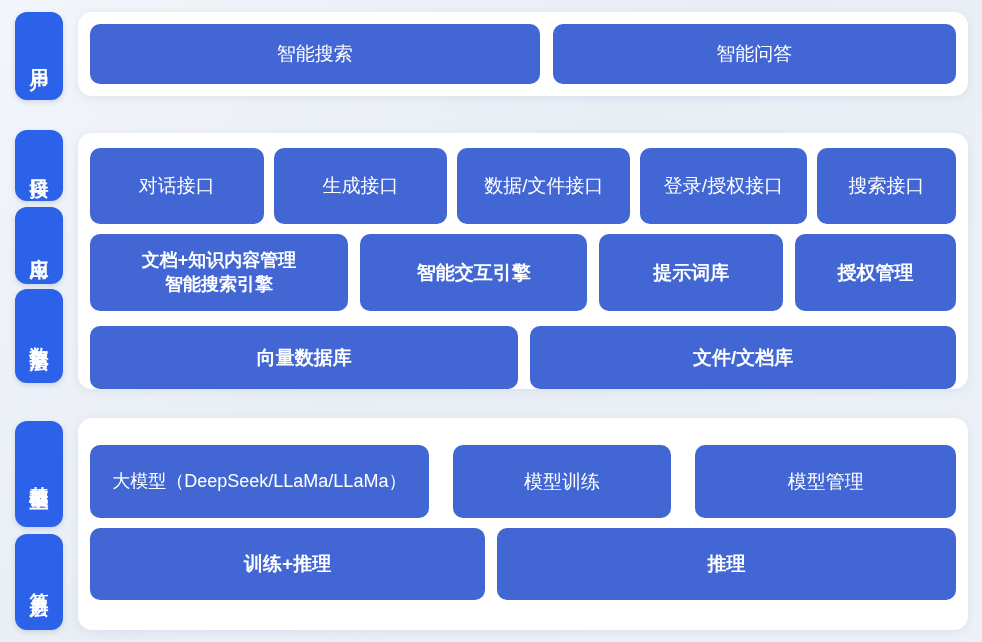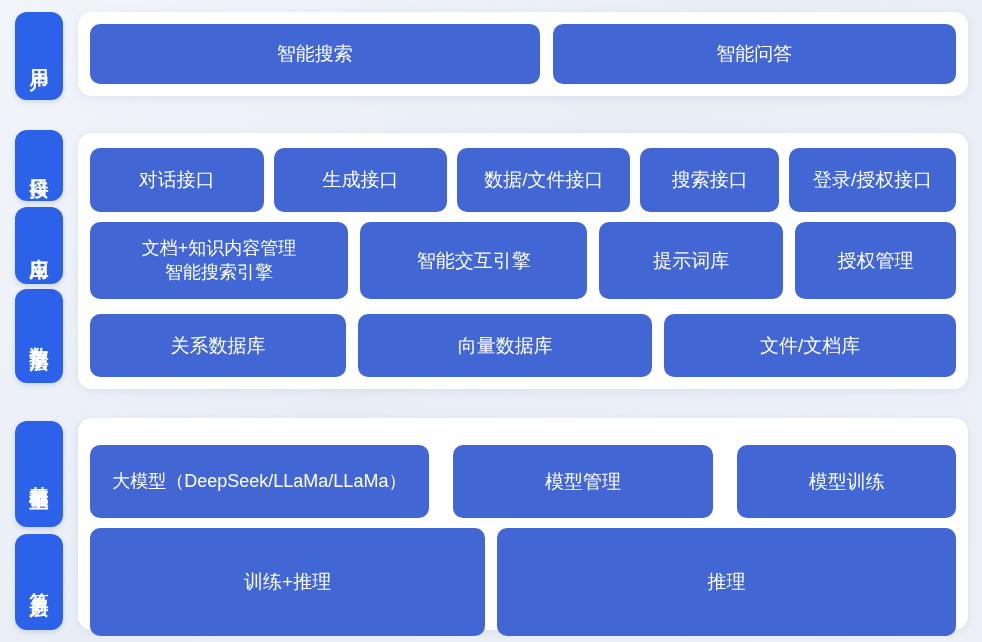--- a/index.html
+++ b/index.html
@@ -39,21 +39,21 @@
     background:var(--node,#4267d4);
     color:#fff;
     border-radius:10px;
     display:flex;flex-direction:column;align-items:center;justify-content:center;
     font-size:19px;text-align:center;line-height:1.32;
     white-space:nowrap;overflow:hidden;
   }
   .btn span{display:block;}
   .btn.small{font-size:18px;}
 
-  .g10{gap:10px;} .g12{gap:12px;} .g24{gap:24px;} .g13{gap:13px;}
+  .g10{gap:10px;} .g12{gap:12px;font-weight:bold;} .g24{gap:24px;} .g13{gap:13px;}
 </style>
 </head>
 <body>
 
 <div class="canvas">
 
   <div class="tab" style="top:12px;height:88px">用户</div>
 
   <div class="panel" style="top:12px;height:84px">
     <div class="row g13" style="margin-top:12px;height:60px">
@@ -61,57 +61,56 @@
       <div class="btn" style="flex:245">智能问答</div>
     </div>
   </div>
 
   <div class="tab" style="top:130px;height:71px">接口</div>
   <div class="tab" style="top:207px;height:77px">应用</div>
   <div class="tab" style="top:289px;height:94px">数据层</div>
 
   <div class="panel" style="top:133px;height:256px">
 
-    <div class="row g10" style="margin-top:15px;height:64px">
+    <div class="row g10" style="margin-top:15px;height:76px">
       <div class="btn" style="flex:171">对话接口</div>
       <div class="btn" style="flex:171">生成接口</div>
       <div class="btn" style="flex:170">数据/文件接口</div>
+      <div class="btn" style="flex:164">登录/授权接口</div>
       <div class="btn" style="flex:137">搜索接口</div>
-      <div class="btn" style="flex:164">登录/授权接口</div>
     </div>
 
     <div class="row g12" style="margin-top:10px;height:77px">
       <div class="btn small" style="flex:253">
         <span>文档+知识内容管理</span>
         <span>智能搜索引擎</span>
       </div>
       <div class="btn" style="flex:223">智能交互引擎</div>
       <div class="btn" style="flex:180">提示词库</div>
       <div class="btn" style="flex:158">授权管理</div>
     </div>
 
     <div class="row g12" style="margin-top:15px;height:63px">
-      <div class="btn" style="flex:251">关系数据库</div>
       <div class="btn" style="flex:288">向量数据库</div>
       <div class="btn" style="flex:286">文件/文档库</div>
     </div>
   </div>
 
   <div class="tab" style="top:421px;height:106px;letter-spacing:2px">基础模型</div>
   <div class="tab" style="top:534px;height:96px">算力层</div>
 
   <div class="panel" style="top:418px;height:212px">
 
     <div class="row g24" style="margin-top:27px;height:73px">
       <div class="btn small" style="flex:330">
         <span>大模型（DeepSeek/LLaMa/LLaMa）</span>
       </div>
+      <div class="btn" style="flex:213">模型训练</div>
       <div class="btn" style="flex:254">模型管理</div>
-      <div class="btn" style="flex:213">模型训练</div>
     </div>
 
-    <div class="row g12" style="margin-top:10px;height:108px">
+    <div class="row g12" style="margin-top:10px;height:72px">
       <div class="btn" style="flex:385">训练+推理</div>
       <div class="btn" style="flex:447">推理</div>
     </div>
   </div>
 
 </div>
 
 </body></html>

